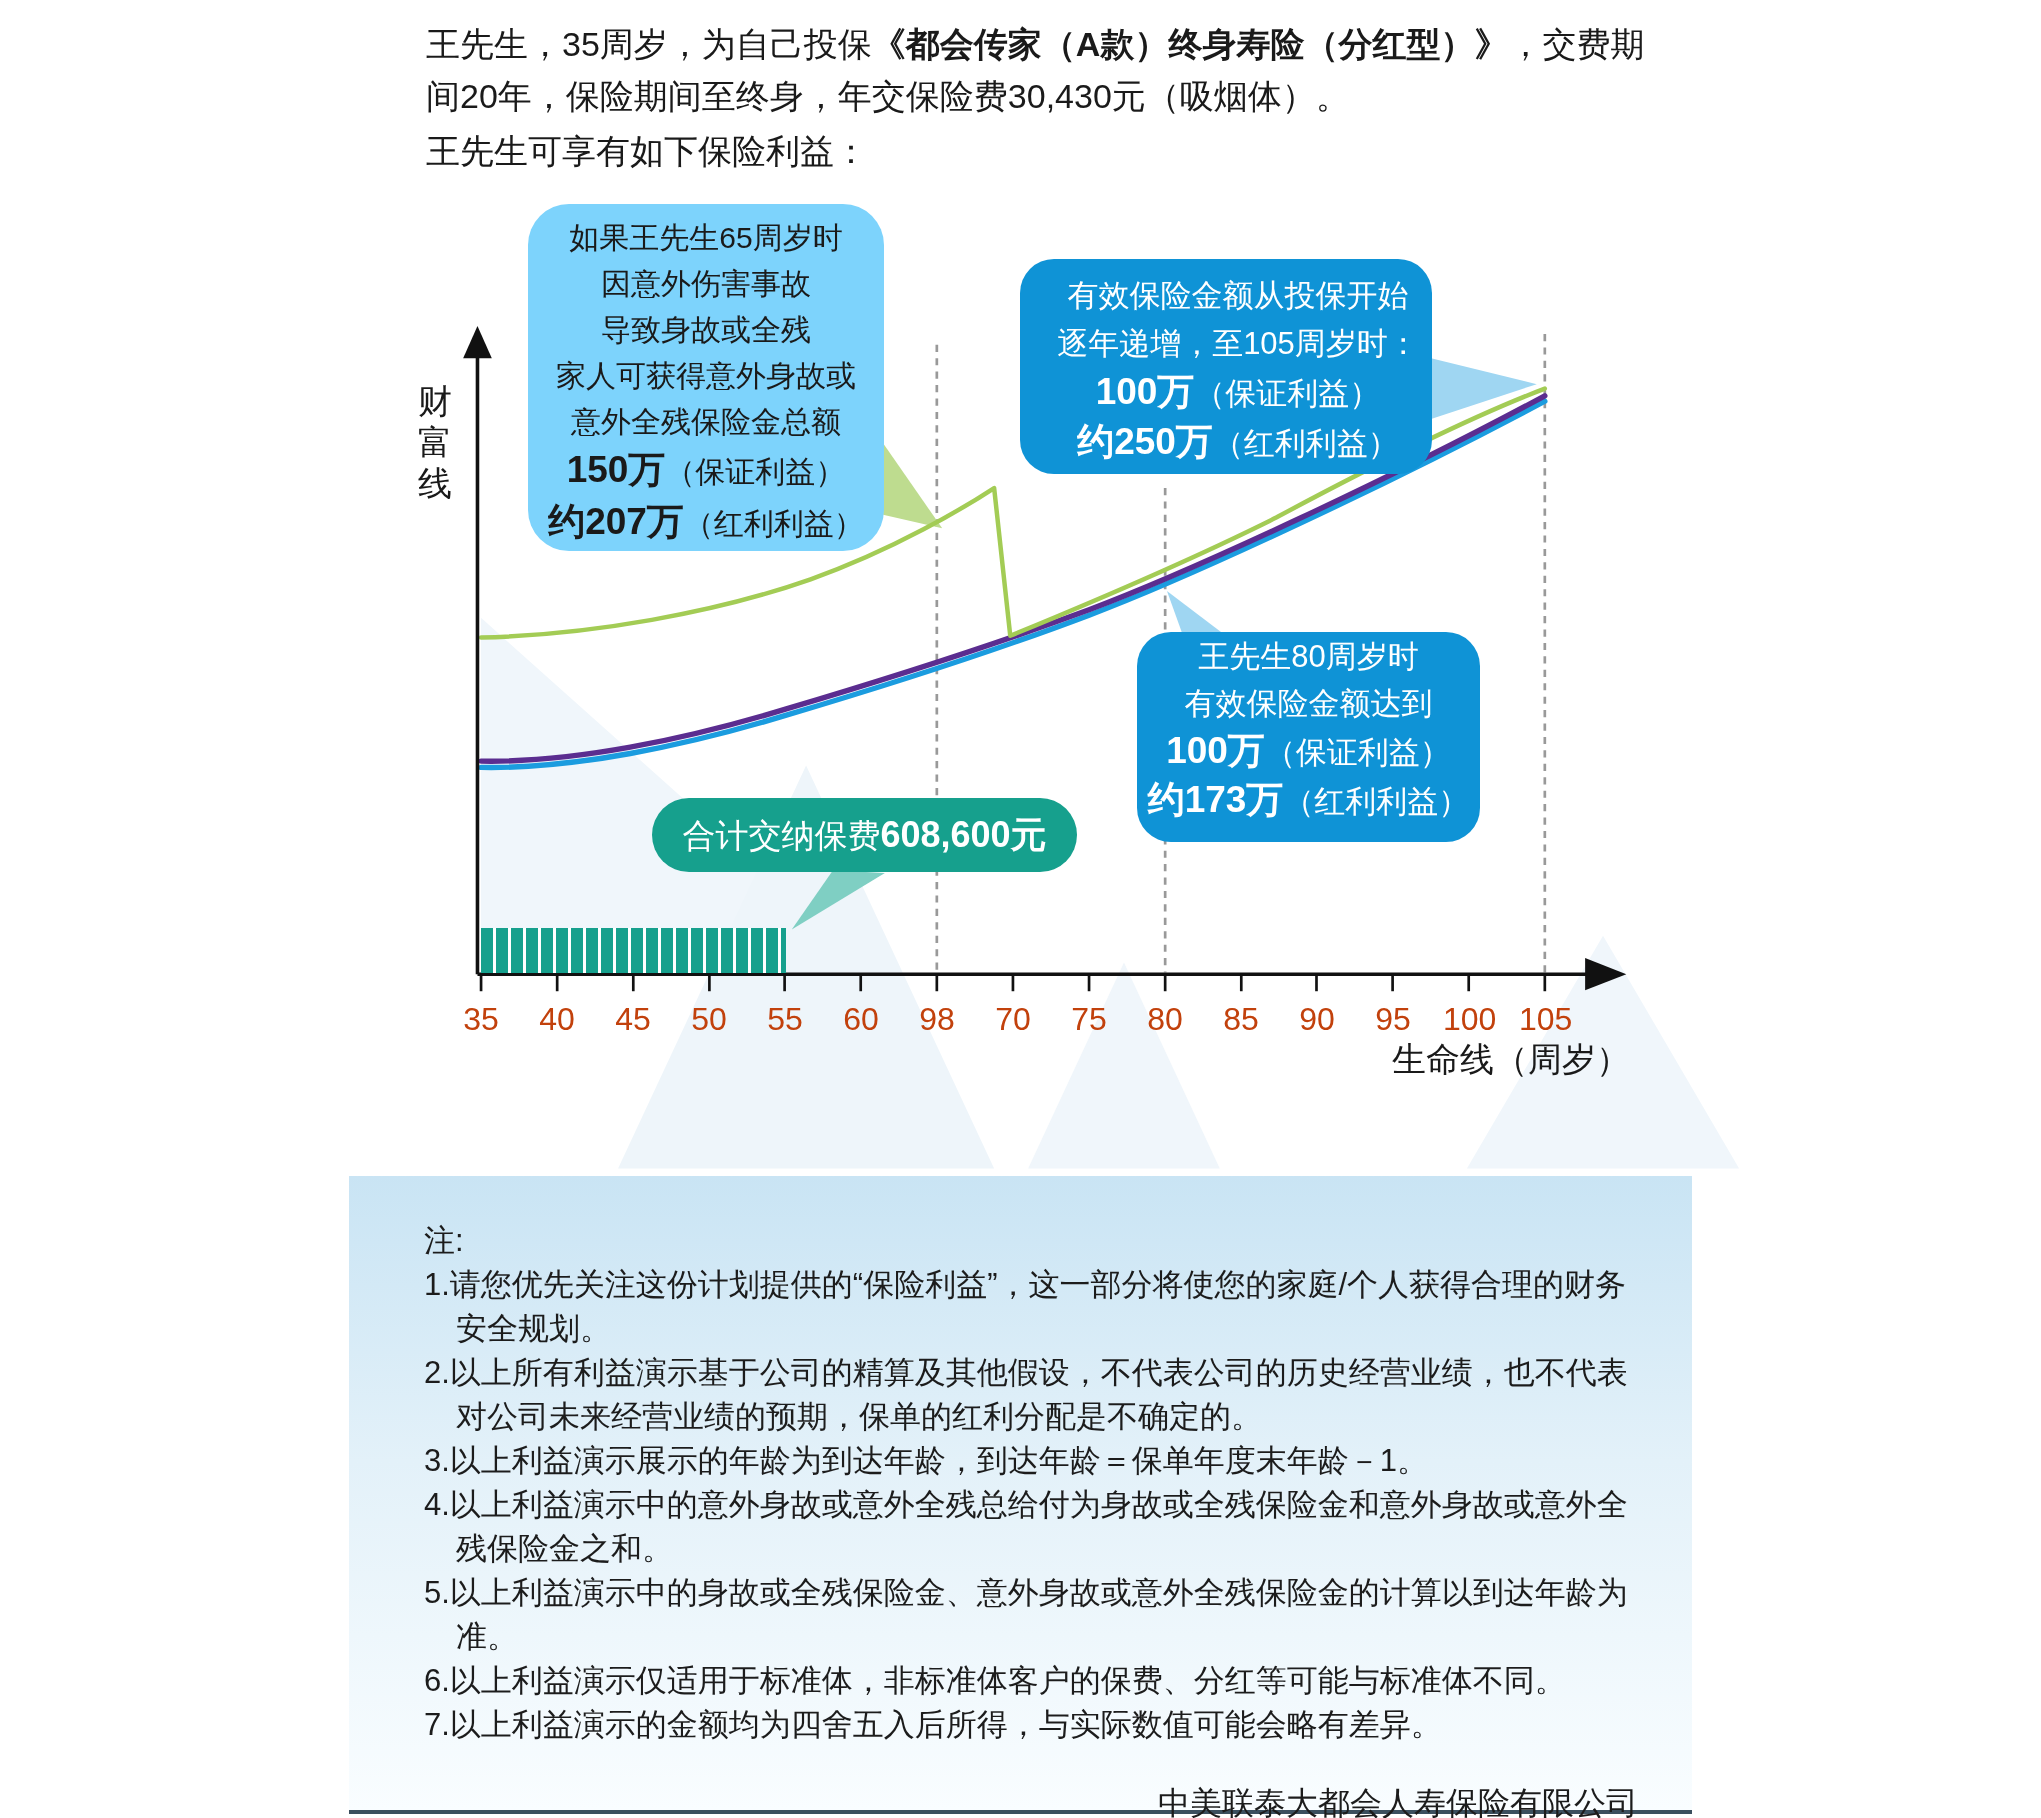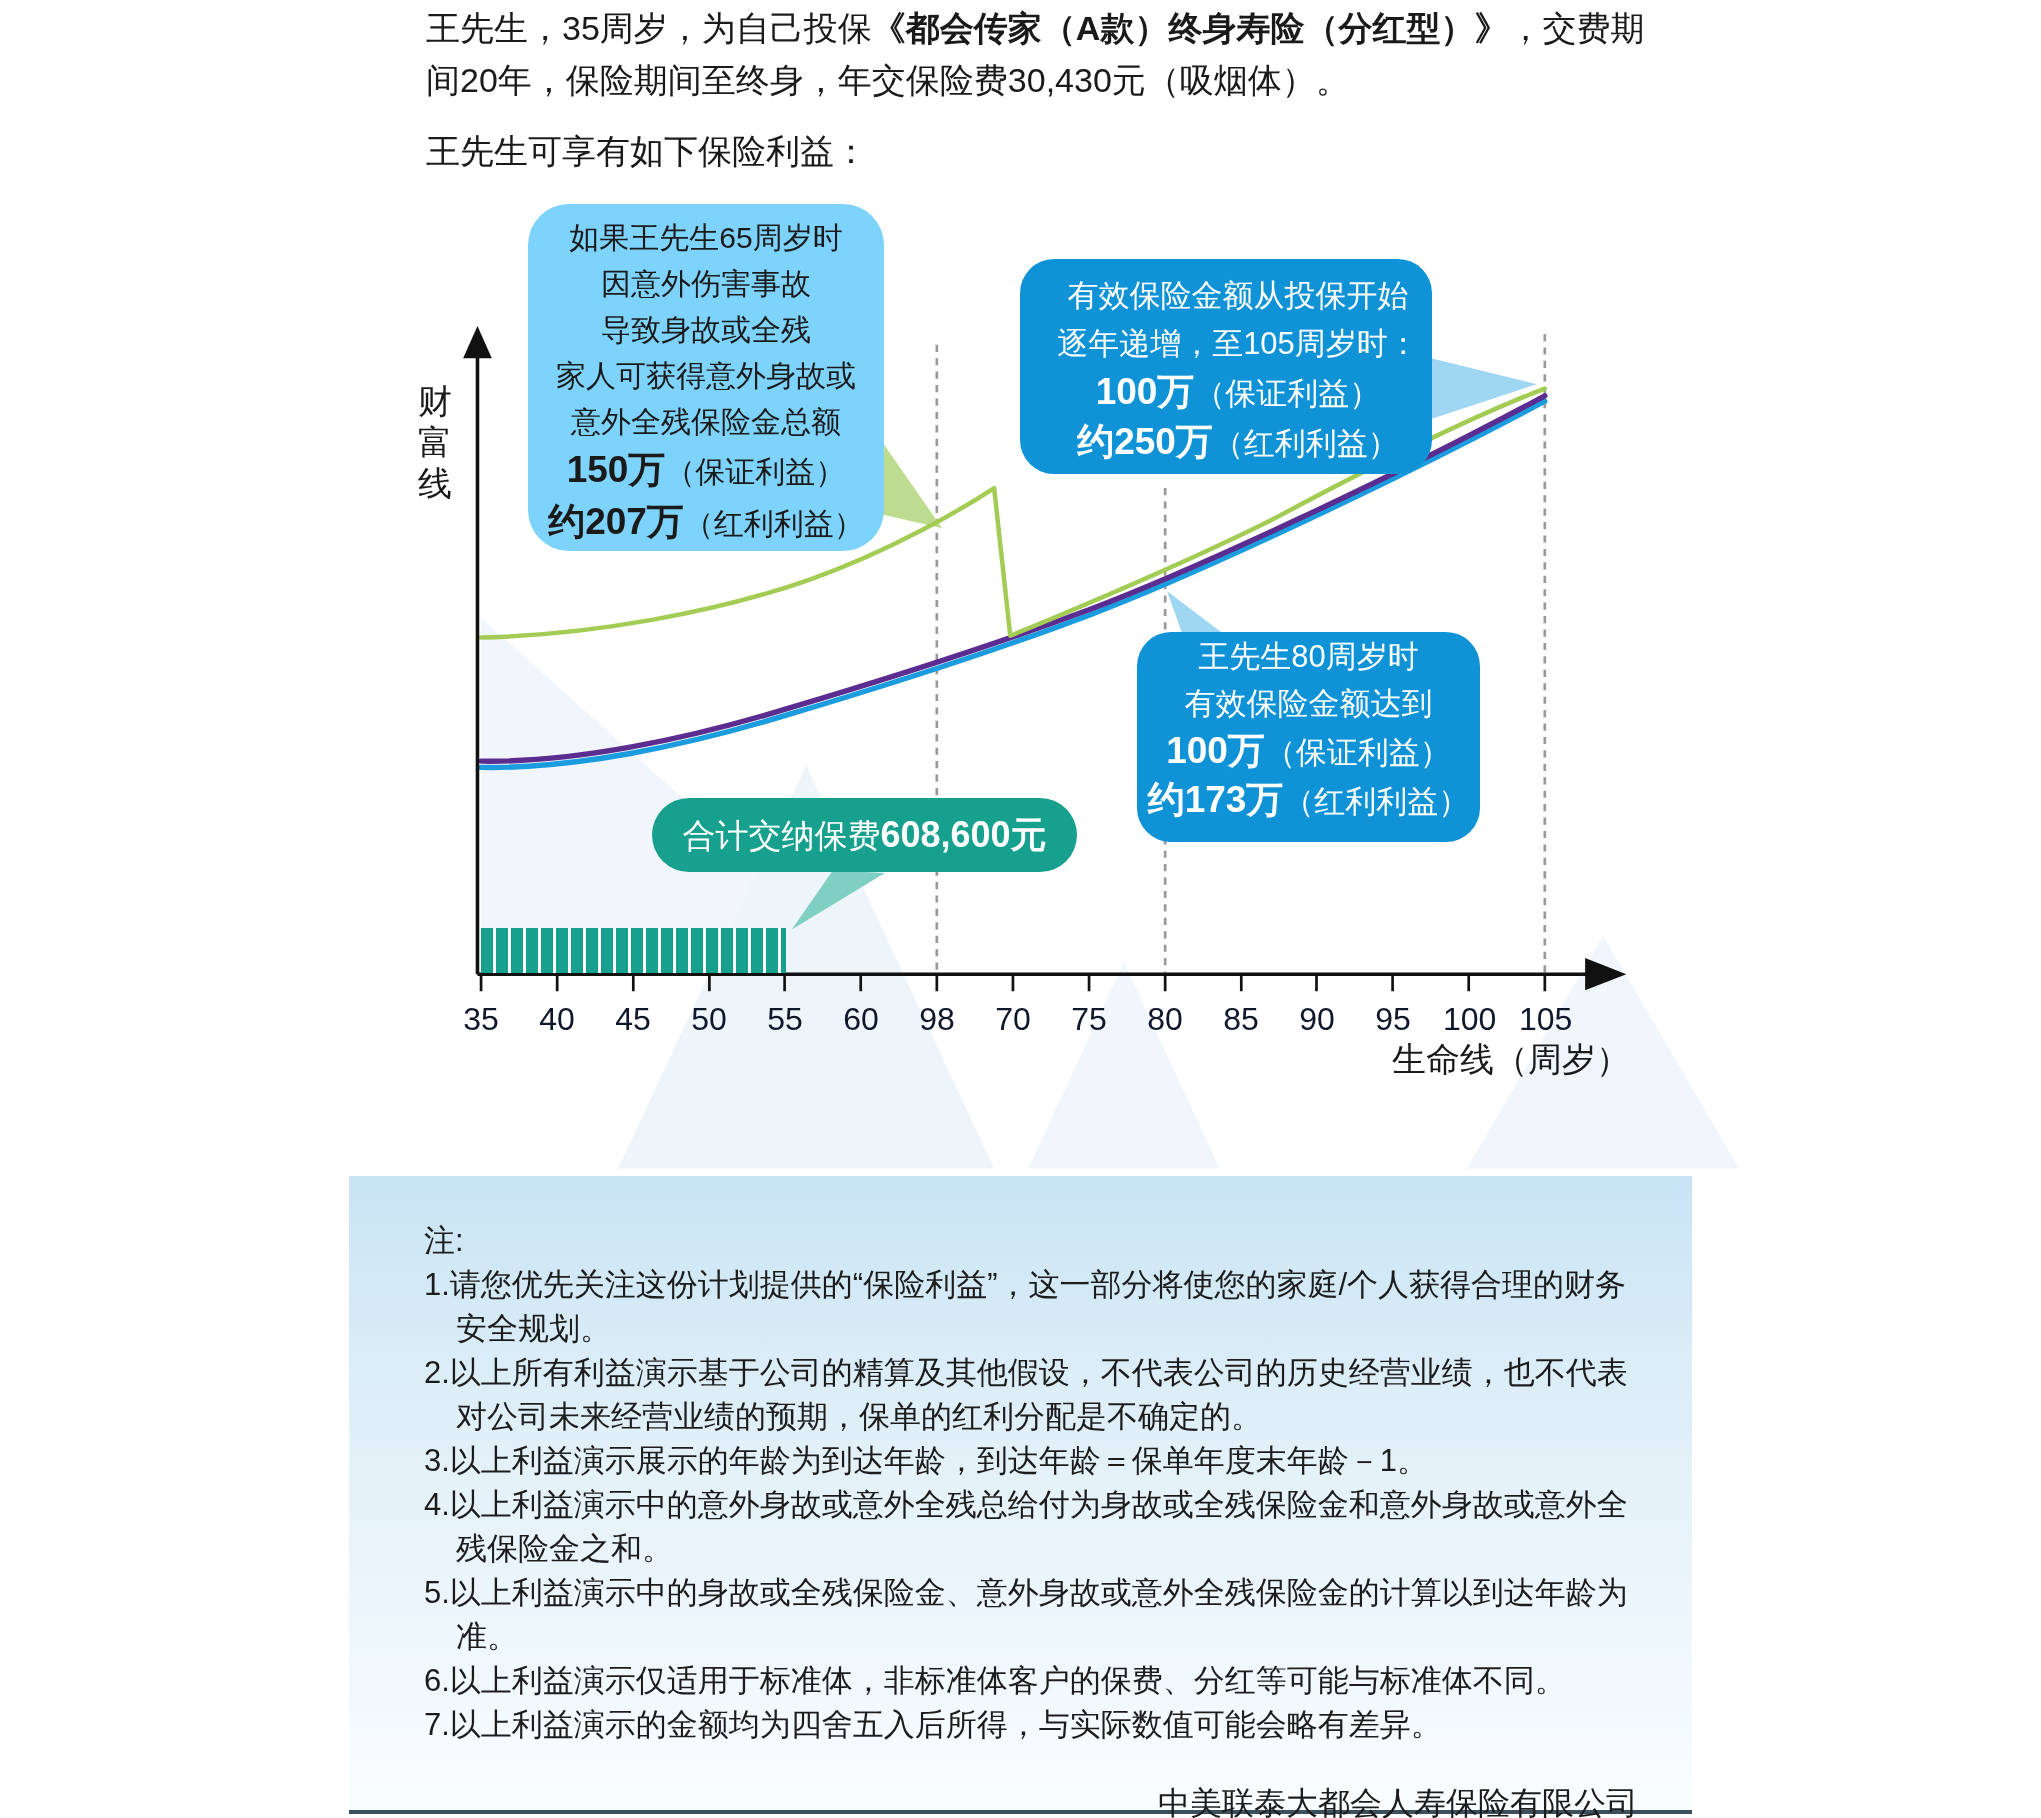--- a/index.html
+++ b/index.html
@@ -2,31 +2,31 @@
 <html style="font-size:14.3px"><head>
 <meta charset="utf-8">
 <style>
   html,body{margin:0;padding:0;background:#ffffff;}
   #page{
     position:relative;width:2042px;height:1818px;background:#ffffff;overflow:hidden;
     font-family:"Liberation Sans","DejaVu Sans",sans-serif;color:#1a1a1a;
   }
   .abs{position:absolute;}
   
-  #intro{left:426px;top:2px;width:1245px;font-size:34px;line-height:52px;}
+  #intro{left:426px;top:18px;width:1245px;font-size:34px;line-height:52px;}
   #intro .product{font-weight:700;}
   #intro-line2{left:426px;top:125px;width:1245px;font-size:34px;line-height:52px;}
   
   #chart-svg{left:0;top:0;}
   
   #wealth-label{left:416px;top:381px;width:38px;font-size:34px;line-height:41px;word-break:break-all;text-align:center;}
   #life-label{left:1299px;top:1037px;width:331px;font-size:34px;text-align:right;}
   
   #tick-row{left:455px;top:1001px;width:1116px;display:flex;justify-content:space-between;}
-  #tick-row span{display:inline-block;width:52px;text-align:center;font-size:32px;color:#0f172a;}
+  #tick-row span{display:inline-block;width:52px;text-align:center;font-size:32px;color:#c2410c;}
   
   #legend{left:530px;top:1094px;display:flex;align-items:center;gap:32px;font-size:29px;}
   .legend-item{display:flex;align-items:center;}
   .legend-swatch{display:inline-block;width:36px;height:9px;border-radius:4.5px;margin-right:13.4px;}
   
   #premium-bars{left:481px;top:928px;width:305px;height:45px;
     background:repeating-linear-gradient(90deg,#16a08d 0 11.6px,#ffffff 11.6px 15px);}
   
   .callout{text-align:center;color:#ffffff;}
   .callout .big{font-weight:700;font-size:37px;}

